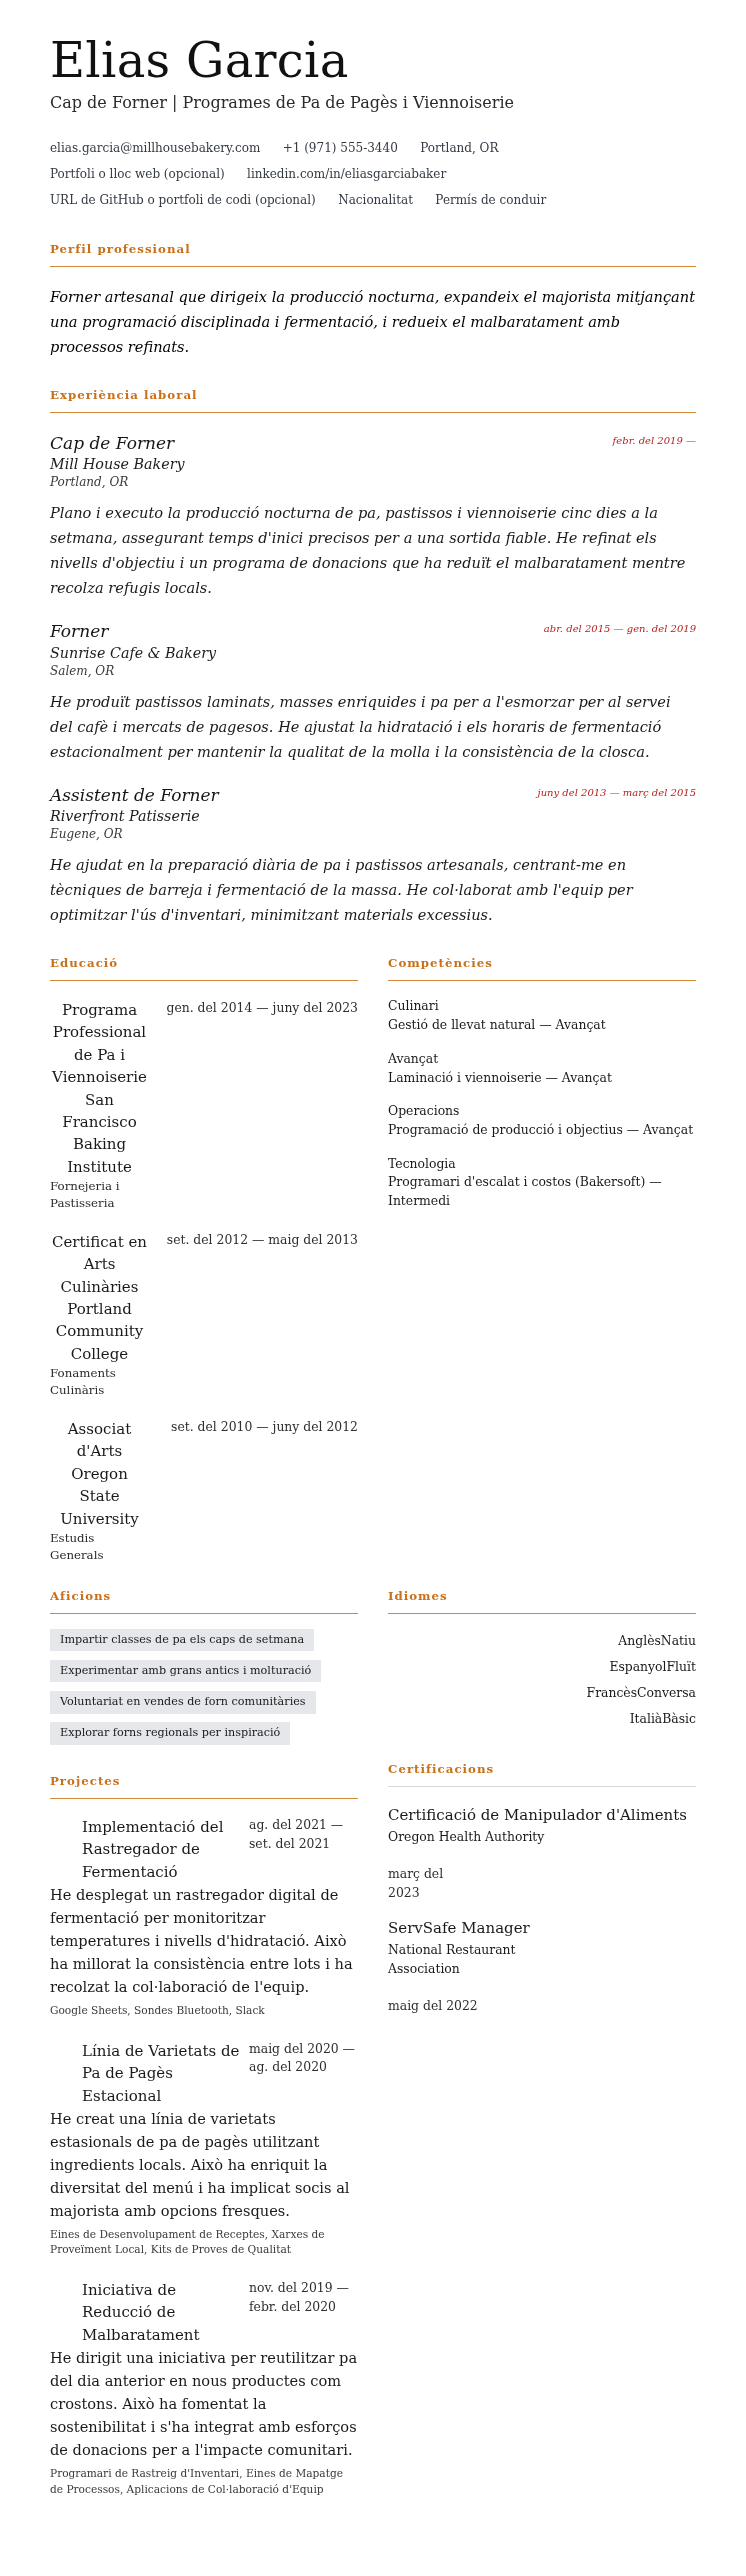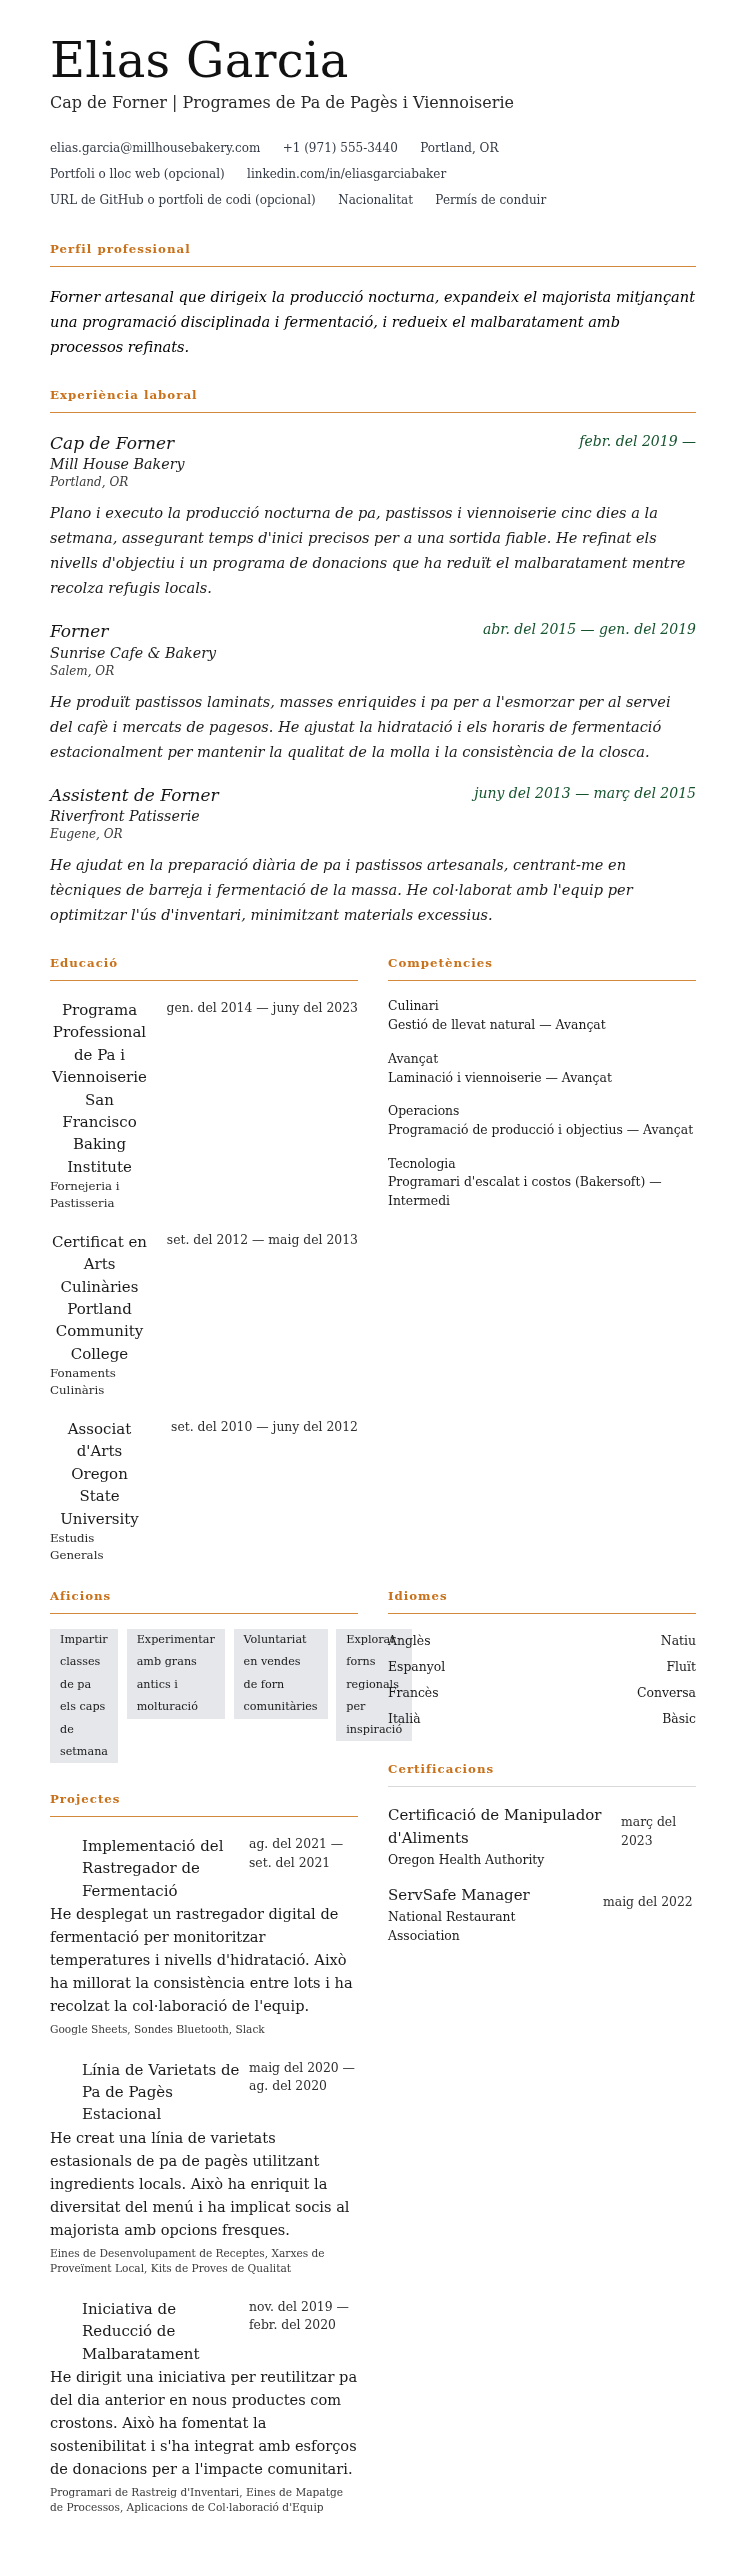--- a/index.html
+++ b/index.html
@@ -26,21 +26,21 @@
   }
   .section-title.gray { border-bottom-color: #d9d9d9; }
 
   .summary { font-size: 14.6px; line-height: 25px; margin-top: 17.4px; color: #000000; font-style: italic; }
 
   
   .job { margin-top: 20px; font-style: italic; }
   .job:first-of-type { margin-top: 18.7px; }
   .job-head { display: flex; justify-content: space-between; align-items: flex-start; }
   .job-title { font-size: 17px; line-height: 22.4px; color: #151515; }
-  .job-date { font-size: 14px; line-height: 18.7px; color: #14532d; white-space: nowrap; }
+  .job-date { font-size: 10px; line-height: 18.7px; color: #b91c1c; white-space: nowrap; }
   .job-company { font-size: 14.3px; line-height: 20px; color: #1c1c1c; }
   .job-location { font-size: 12px; line-height: 17.4px; color: #3a3a3a; }
   .job-desc { font-size: 14.6px; line-height: 25px; margin-top: 8.7px; }
 
   
   .two-col { display: flex; gap: 30px; margin-top: 29px; }
   .col { flex: 1 1 0; min-width: 0; }
   .col .section { margin-top: 0; }
 
   
@@ -51,41 +51,41 @@
   .edu-date { font-size: 12.4px; line-height: 18.7px; color: #2e2e2e; white-space: nowrap; }
   .edu-field { font-size: 11.8px; line-height: 17px; color: #2a2a2a; width: 99px; }
 
   
   .skill { margin-top: 16px; }
   .skill + .skill { margin-top: 15px; }
   .skill-cat { font-size: 12.4px; line-height: 18.7px; color: #1a1a1a; }
   .skill-item { font-size: 12.4px; line-height: 18.7px; color: #1a1a1a; }
 
   
-  .chips { margin-top: 15px; display: flex; flex-direction: row; align-items: flex-start; gap: 8.7px; }
+  .chips { margin-top: 15px; display: flex; flex-direction: column; align-items: flex-start; gap: 8.7px; text-align: right; }
   .chip { background: #e5e7eb; font-size: 11.2px; line-height: 22.4px; padding: 0 10px; color: #1a1a1a; }
 
   
   .langs { margin-top: 13.7px; }
-  .lang-row { display: flex; justify-content: space-between; font-size: 12.4px; line-height: 26px; }
+  .lang-row { display: flex; justify-content: flex-end; font-size: 12.4px; line-height: 26px; }
 
   
   .proj { margin-top: 17.4px; }
   .proj + .proj { margin-top: 21px; }
   .proj-head { display: flex; justify-content: space-between; align-items: flex-start; gap: 7.5px; margin-left: 32px; }
   .proj-title { font-size: 15px; line-height: 22.4px; flex: 1 1 auto; }
   .proj-date { font-size: 12.4px; line-height: 18.7px; color: #2e2e2e; width: 109px; flex: 0 0 auto; }
   .proj-desc { font-size: 14.6px; line-height: 23px; }
   .proj-tools { font-size: 10.6px; line-height: 15.5px; color: #3a3a3a; margin-top: 5px; }
 
   
   .cert-section { margin-top: 30px; }
   .cert { margin-top: 17.4px; }
   .cert + .cert { margin-top: 15px; }
-  .cert-head { display: flex; justify-content: space-between; align-items: flex-start; gap: 10px; }
+  .cert-head { display: flex; justify-content: space-between; align-items: flex-start; gap: 10px; flex-direction: column; }
   .cert-title { font-size: 15px; line-height: 23px; }
   .cert-issuer { font-size: 12.4px; line-height: 19px; }
   .cert-date { font-size: 12.4px; line-height: 19px; color: #2e2e2e; width: 75px; flex: 0 0 auto; margin-top: 8px; }
 </style>
 </head>
 <body>
 
 <div class="page">
 
   <header>

